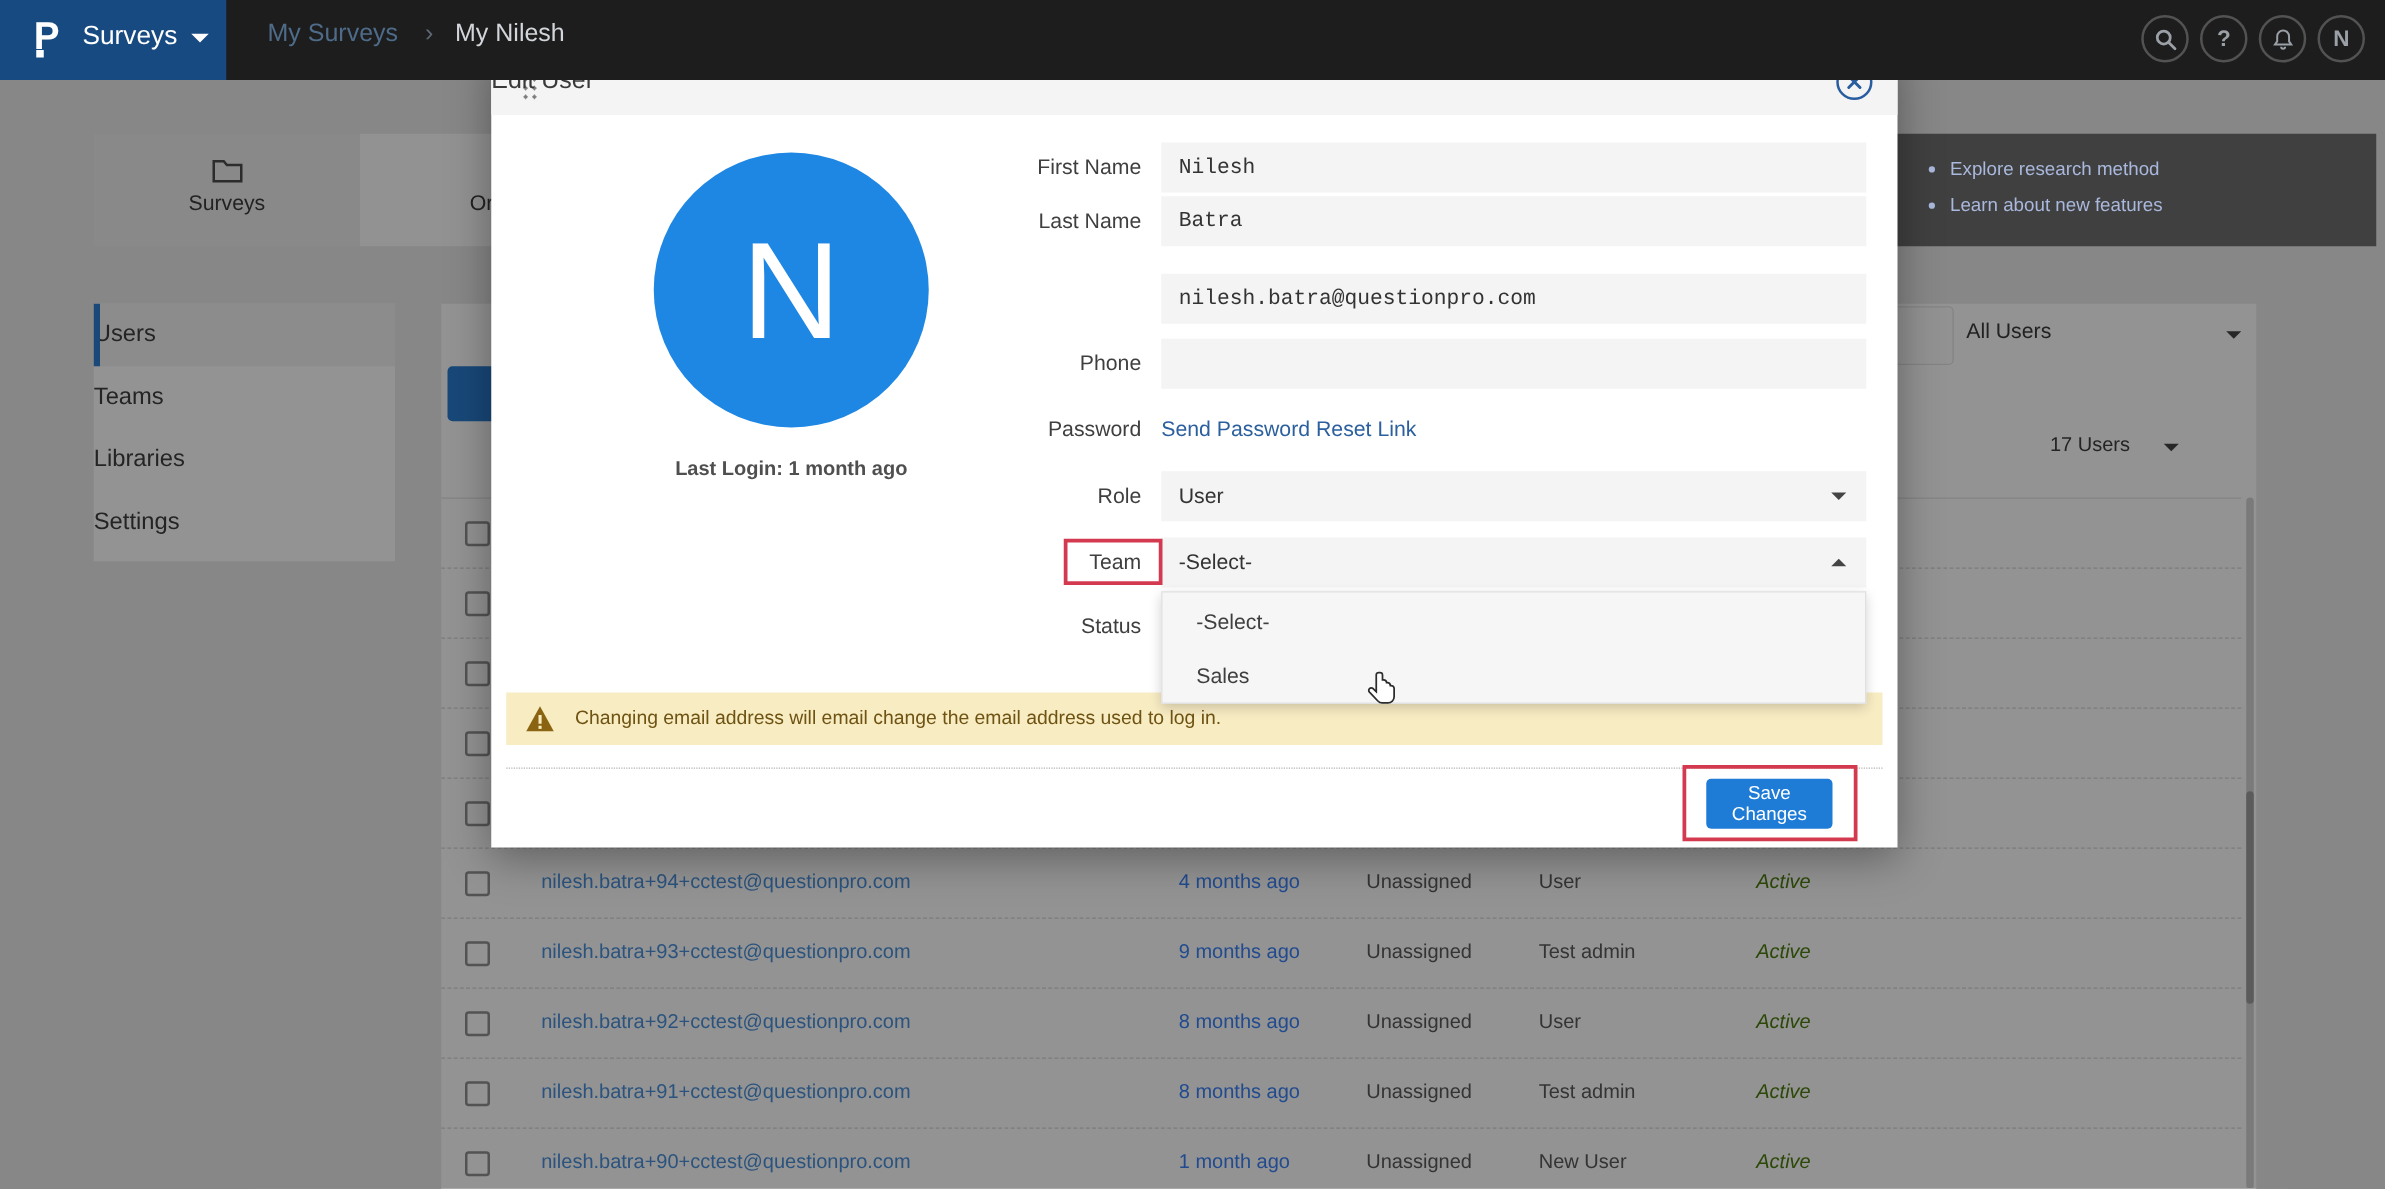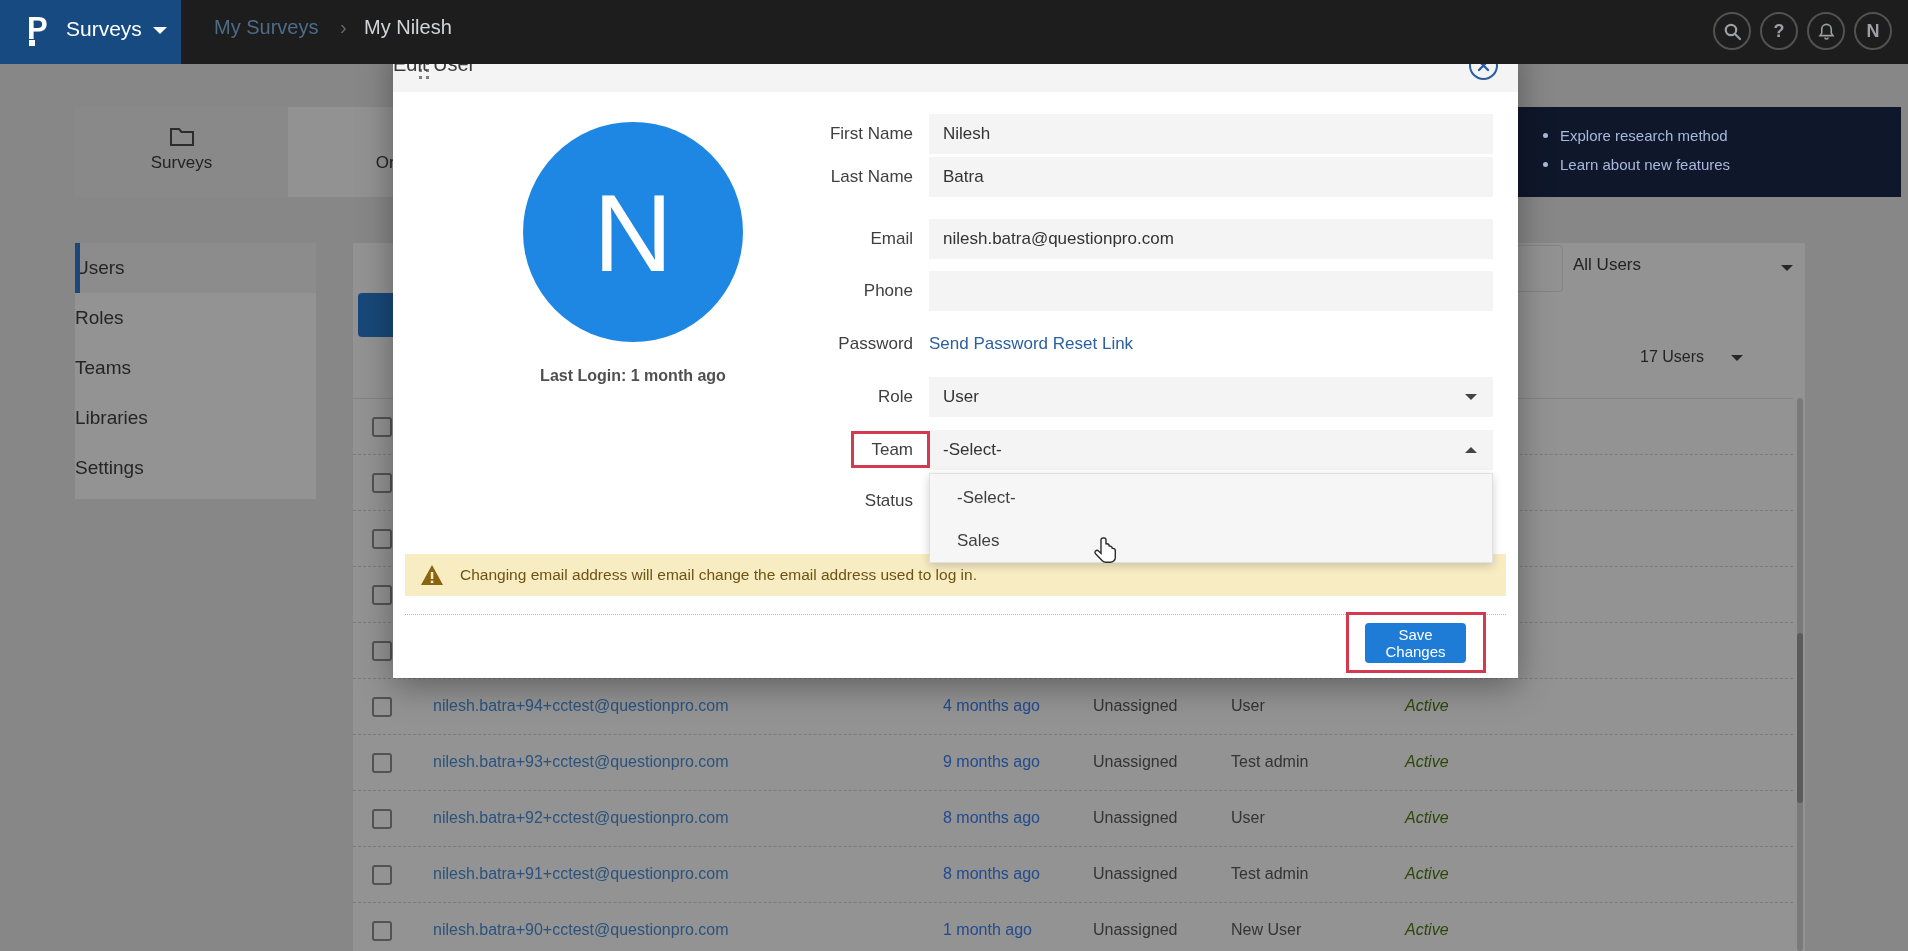--- a/index.html
+++ b/index.html
@@ -17,21 +17,21 @@
   .crumb-2{position:absolute;left:364px;top:16px;font-size:20px;color:#d2d6da;}
   .tb-icons{position:absolute;right:16px;top:12px;display:flex;gap:9px;}
   .tb-icon{width:38px;height:38px;border:2px solid #525252;border-radius:50%;box-sizing:border-box;
            display:flex;align-items:center;justify-content:center;color:#9aa0a6;font-size:18px;font-weight:bold;cursor:pointer;}
   
   .tab{position:absolute;top:107px;height:90px;text-align:center;cursor:pointer;}
   .tab1{left:75px;width:213px;background:#ececec;}
   .tab2{left:288px;width:272px;background:#fbfbfb;}
   .tab .ticon{display:block;margin:18px auto 6px;}
   .tab .tlabel{font-size:17px;color:#3c3c3c;}
-  .promo{position:absolute;left:1509px;top:107px;width:392px;height:90px;background:#0f172a;z-index:6;padding-top:20px;box-sizing:border-box;}
+  .promo{position:absolute;left:1509px;top:107px;width:392px;height:90px;background:#404040;z-index:6;padding-top:20px;box-sizing:border-box;}
   .promo-item{display:flex;align-items:center;gap:12px;margin:0 0 12px 34px;color:#a9b8dc;font-size:15px;cursor:pointer;}
   .promo-item .pdot{width:5px;height:5px;border-radius:50%;background:#a9b8dc;}
   .sidebar{position:absolute;left:75px;top:243px;width:241px;background:#fdfdfd;padding-bottom:6px;}
   .side-item{height:50px;line-height:50px;font-size:19px;color:#3f3f3f;position:relative;cursor:pointer;}
   .side-item.active{background:#f1f1f1;}
   .side-item.active::before{content:"";position:absolute;left:0;top:0;bottom:0;width:5px;background:#2e7ed1;}
   .main-card{position:absolute;left:353px;top:243px;width:1452px;height:708px;background:#fdfdfd;overflow:hidden;}
   .search-box{position:absolute;left:67px;top:2px;width:1143px;height:47px;background:#fcfcfc;border:1px solid #e2e2e2;border-radius:4px;box-sizing:border-box;font-size:16px;padding:0 14px;color:#444;font-family:inherit;}
   .add-btn{position:absolute;left:5px;top:50px;width:120px;height:44px;background:#2a7cd0;border:none;border-radius:4px;cursor:pointer;}
   .filter-sel{position:absolute;left:1220px;top:12px;width:230px;height:30px;font-size:17px;color:#3b3b3b;cursor:pointer;}
@@ -60,21 +60,21 @@
   .m-title{position:absolute;left:0;right:0;top:14px;font-size:20px;font-weight:normal;color:#3a3a3a;}
   .m-close{position:absolute;right:20px;top:12px;width:29px;height:29px;border:2px solid #2a5d9f;border-radius:50%;
            box-sizing:border-box;display:flex;align-items:center;justify-content:center;cursor:pointer;}
   .avatar{position:absolute;left:130px;top:83px;width:220px;height:220px;border-radius:50%;background:#1e86e3;
           color:#fff;font-size:110px;display:flex;align-items:center;justify-content:center;}
   .last-login{position:absolute;left:105px;top:328px;width:270px;text-align:center;font-size:16px;font-weight:bold;color:#4f4f4f;}
   .frow{position:absolute;left:300px;width:800px;height:40px;}
   .flabel{position:absolute;left:0;top:0;width:220px;height:40px;line-height:40px;text-align:right;font-size:17px;color:#3f3f3f;}
   .fctrl{position:absolute;left:236px;top:0;width:564px;height:40px;}
   .fi{width:100%;height:100%;background:#f4f4f4;border:none;padding:0 14px;font-size:17px;color:#333;
-      box-sizing:border-box;font-family:Liberation Sans, sans-serif;outline:none;}
+      box-sizing:border-box;font-family:Liberation Mono, monospace;outline:none;}
   .fsel{background:#f4f4f4;height:40px;line-height:40px;padding:0 14px;font-size:17px;color:#333;position:relative;cursor:pointer;}
   .fsel.caret-down::after{content:"";position:absolute;right:16px;top:17px;border:6px solid transparent;border-top-color:#444;}
   .fsel.caret-up::after{content:"";position:absolute;right:16px;top:11px;border:6px solid transparent;border-bottom-color:#444;}
   .pw-link{display:inline-block;line-height:40px;font-size:17px;color:#2b5f9e;text-decoration:none;cursor:pointer;}
   .team-annotation{position:absolute;left:458px;top:392px;width:79px;height:37px;border:3px solid #d43a4f;box-sizing:border-box;z-index:3;}
   .status-label{position:absolute;left:300px;top:442px;width:220px;height:40px;line-height:40px;text-align:right;font-size:17px;color:#3f3f3f;}
   .dropdown{position:absolute;left:536px;top:434px;width:564px;height:90px;background:#f6f6f6;border:1px solid #e0e0e0;
             box-sizing:border-box;box-shadow:0 3px 9px rgba(0,0,0,0.18);z-index:12;padding-top:2px;}
   .dd-opt{height:43px;line-height:43px;padding-left:27px;font-size:17px;color:#3f3f3f;cursor:pointer;}
   .warning{position:absolute;left:12px;top:515px;width:1101px;height:42px;background:#f8ecc3;display:flex;align-items:center;box-sizing:border-box;}
@@ -129,21 +129,20 @@
         <rect x="10" y="1" width="6" height="6" fill="none" stroke="#4c4c4c" stroke-width="2"></rect>
         <rect x="2" y="14" width="6" height="6" fill="none" stroke="#4c4c4c" stroke-width="2"></rect>
         <rect x="18" y="14" width="6" height="6" fill="none" stroke="#4c4c4c" stroke-width="2"></rect>
         <path d="M13 7v4M5 14v-3h16v3" fill="none" stroke="#4c4c4c" stroke-width="2"></path>
       </svg>
     <span class="tlabel">Organization</span>
   </div>
 
   <div class="sidebar" id="sidebar">
       <div class="side-item active">Users</div>
-      <div class="side-item">Roles</div>
       <div class="side-item">Teams</div>
       <div class="side-item">Libraries</div>
       <div class="side-item">Settings</div>
     </div>
 
   <div class="main-card">
     <input class="search-box" style="">
     <button class="add-btn"></button>
     <div class="filter-sel">
       <span>All Users</span>
@@ -275,21 +274,20 @@
 
     <div class="frow" style="top:75px">
       <span class="flabel">First Name</span>
       <div class="fctrl"><input class="fi" value="Nilesh" style=""></div>
     </div>
     <div class="frow" style="top:118px">
       <span class="flabel">Last Name</span>
       <div class="fctrl"><input class="fi" value="Batra" style=""></div>
     </div>
     <div class="frow" style="top:180px">
-      <span class="flabel">Email</span>
       <div class="fctrl"><input class="fi" value="nilesh.batra@questionpro.com" style=""></div>
     </div>
     <div class="frow" style="top:232px">
       <span class="flabel">Phone</span>
       <div class="fctrl"><input class="fi" value="" style=""></div>
     </div>
     <div class="frow" style="top:285px">
       <span class="flabel">Password</span>
       <div class="fctrl"><a class="pw-link">Send Password Reset Link</a></div>
     </div>

